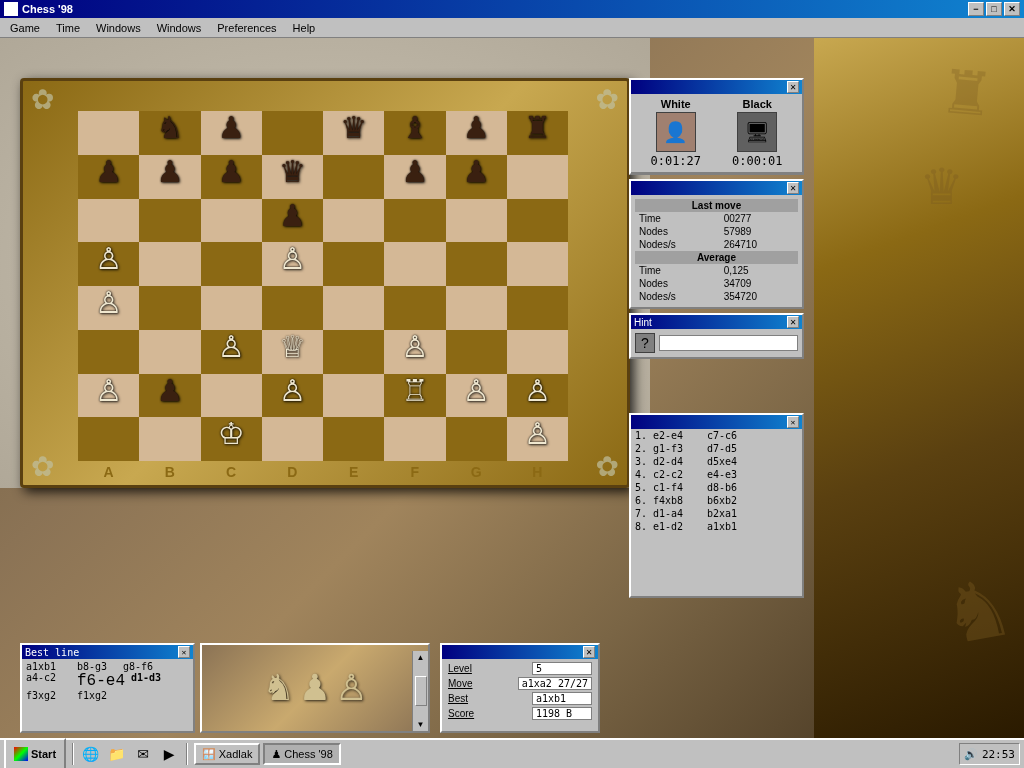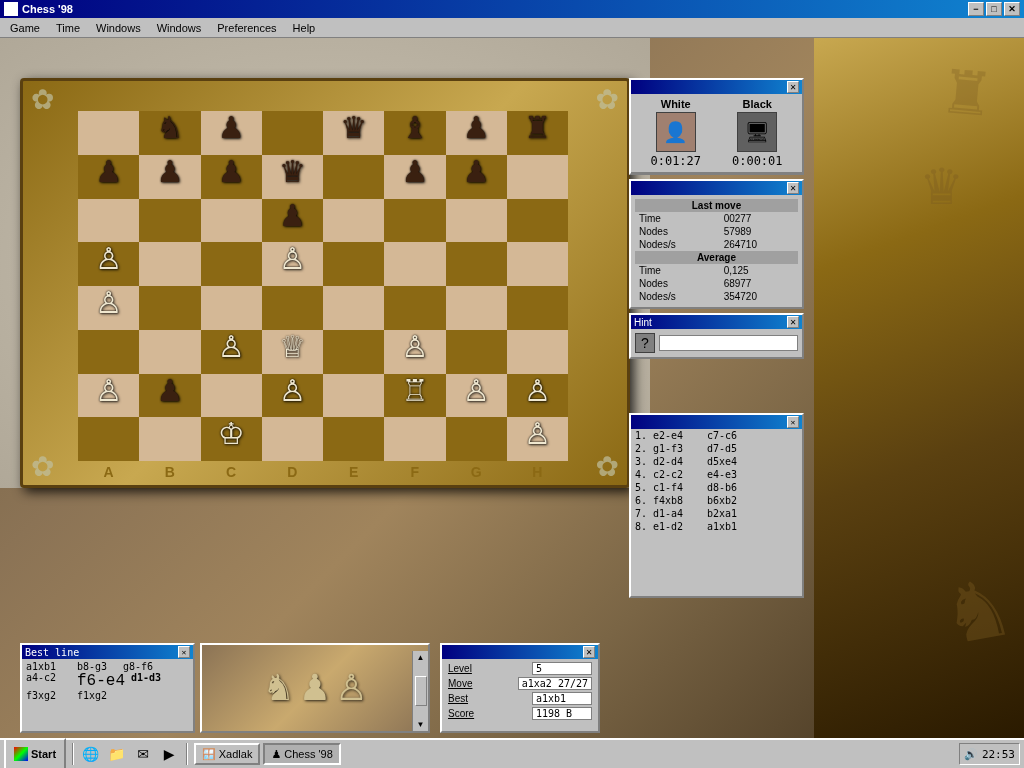--- a/index.html
+++ b/index.html
@@ -783,21 +783,21 @@
           </tr>
           <tr>
             <td class="stats-section-header" colspan="2">Average</td>
           </tr>
           <tr>
             <td>Time</td>
             <td>0,125</td>
           </tr>
           <tr>
             <td>Nodes</td>
-            <td>68977</td>
+            <td>34709</td>
           </tr>
           <tr>
             <td>Nodes/s</td>
             <td>354720</td>
           </tr>
         </tbody>
           </table>
       </div>
     </div>
 

